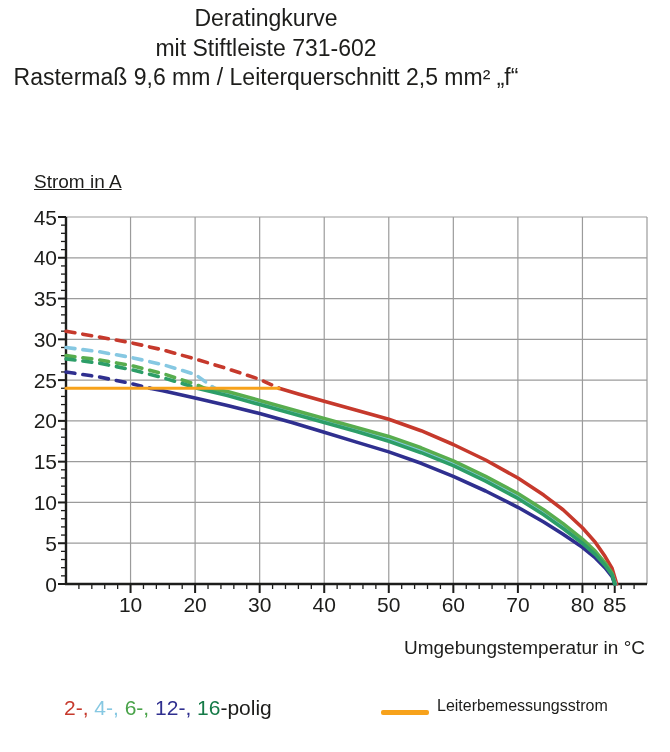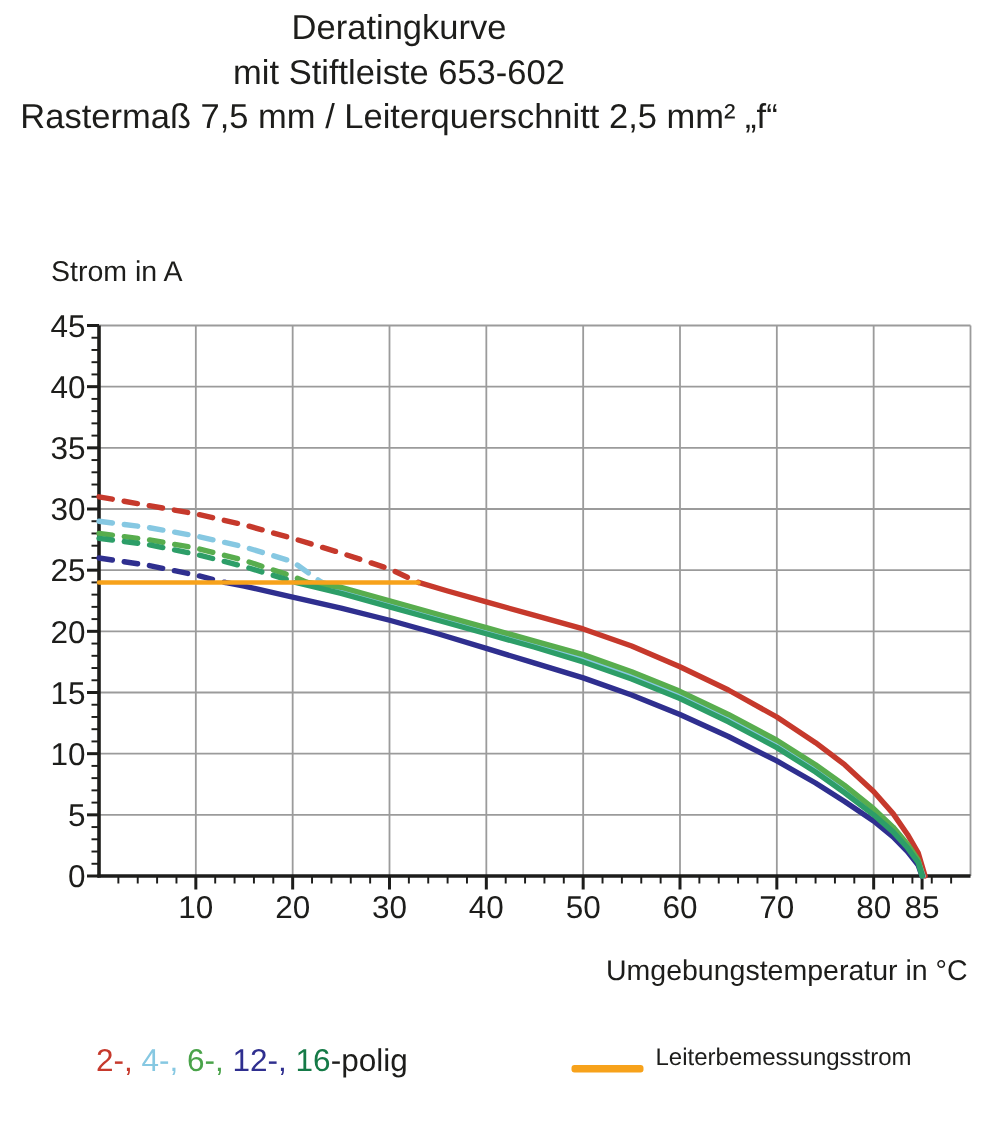--- a/index.html
+++ b/index.html
@@ -2,37 +2,37 @@
 <html><head>
 <meta charset="utf-8">
 <style>
   html,body{margin:0;padding:0;background:#ffffff;}
   .page{
     position:relative;width:670px;height:752px;background:#ffffff;
     font-family:"Liberation Sans",sans-serif;color:#1d1d1b;overflow:hidden;
   }
   .title-block{position:absolute;top:4px;left:0;width:532px;text-align:center;}
   .title-line{font-size:23px;line-height:29.5px;white-space:nowrap;}
-  .y-axis-label{position:absolute;left:34px;top:171px;font-size:19px;}
+  .y-axis-label{position:absolute;left:34px;top:171px;font-size:19px;text-decoration:underline;}
   .x-axis-label{position:absolute;right:25px;top:637px;font-size:19px;}
   .chart-svg{position:absolute;left:0;top:0;}
   .chart-svg text{font-family:"Liberation Sans",sans-serif;}
   .legend-poles{position:absolute;left:64px;top:696px;font-size:21px;white-space:pre;}
   .rated-swatch{position:absolute;left:381px;top:710px;width:48px;height:4.5px;border-radius:2px;}
   .rated-label{position:absolute;left:437px;top:697px;font-size:16px;}
 </style>
 </head>
 <body>
 
 <div class="page">
 
   <div class="title-block">
     <div class="title-line">Deratingkurve</div>
-    <div class="title-line">mit Stiftleiste 653-602</div>
-    <div class="title-line">Rastermaß 7,5 mm / Leiterquerschnitt 2,5 mm² „f“</div>
+    <div class="title-line">mit Stiftleiste 731-602</div>
+    <div class="title-line">Rastermaß 9,6 mm / Leiterquerschnitt 2,5 mm² „f“</div>
   </div>
 
   <div class="y-axis-label">Strom in A</div>
 
   <svg id="chart-svg" class="chart-svg" width="670" height="752" viewBox="0 0 670 752">
       <line x1="130.55555555555554" y1="217" x2="130.55555555555554" y2="584" stroke="#9b9b9b" stroke-width="1.2"></line>
       <line x1="195.11111111111111" y1="217" x2="195.11111111111111" y2="584" stroke="#9b9b9b" stroke-width="1.2"></line>
       <line x1="259.66666666666663" y1="217" x2="259.66666666666663" y2="584" stroke="#9b9b9b" stroke-width="1.2"></line>
       <line x1="324.22222222222223" y1="217" x2="324.22222222222223" y2="584" stroke="#9b9b9b" stroke-width="1.2"></line>
       <line x1="388.77777777777777" y1="217" x2="388.77777777777777" y2="584" stroke="#9b9b9b" stroke-width="1.2"></line>

